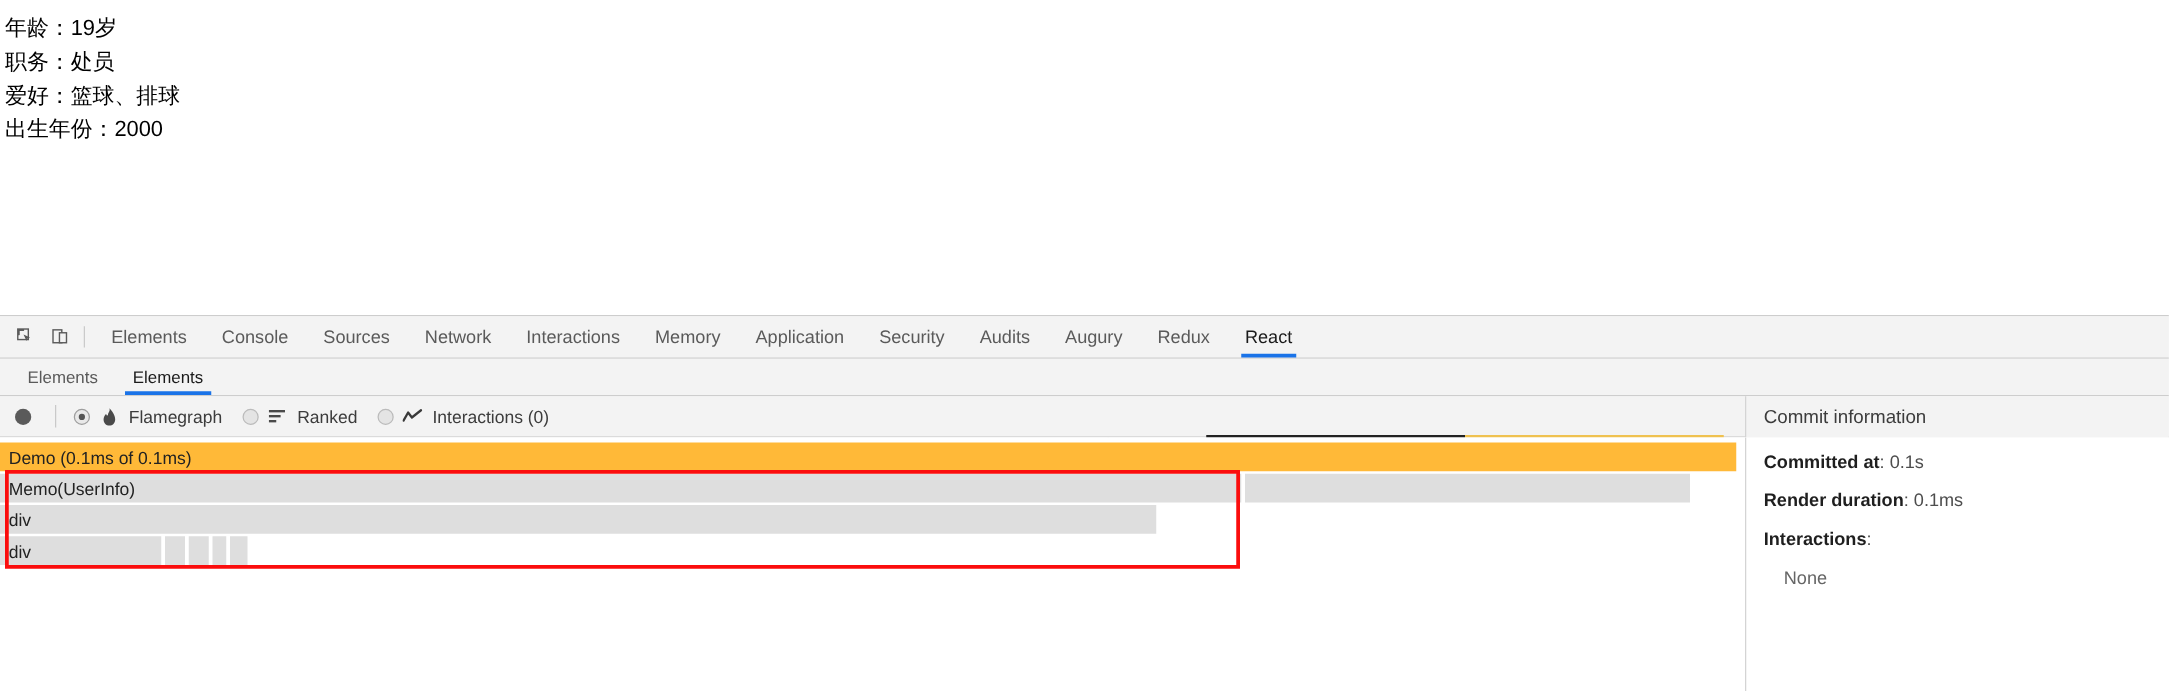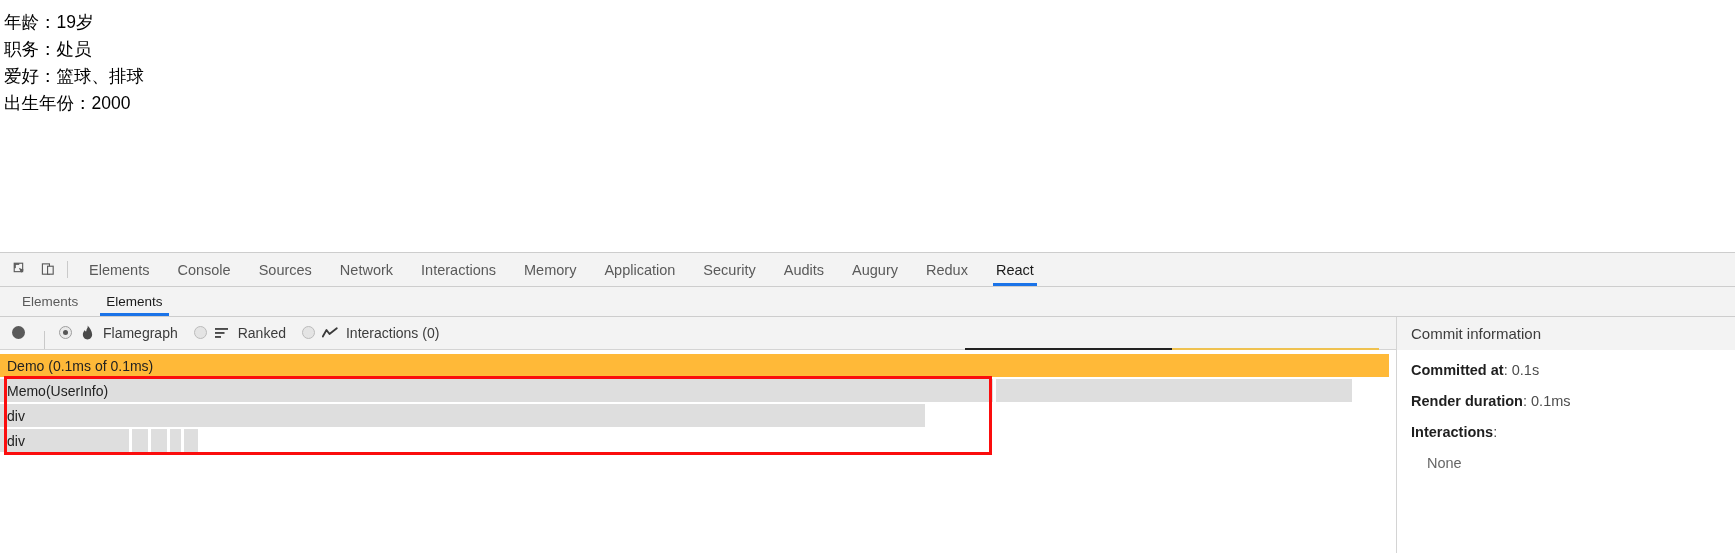--- a/index.html
+++ b/index.html
@@ -103,21 +103,21 @@
     background: #1a73e8;
   }
 
   
   #profiler-toolbar {
     position: relative;
     height: 33px;
     background: #f3f3f3;
     border-bottom: 1px solid #d4d4d4;
     display: flex;
-    align-items: flex-end;
+    align-items: center;
   }
   #record-button {
     width: 36px; height: 33px;
     display: flex; align-items: center; justify-content: center;
     cursor: pointer;
   }
   .dot-record {
     width: 13px; height: 13px;
     border-radius: 50%;
     background: #5a5a5a;

